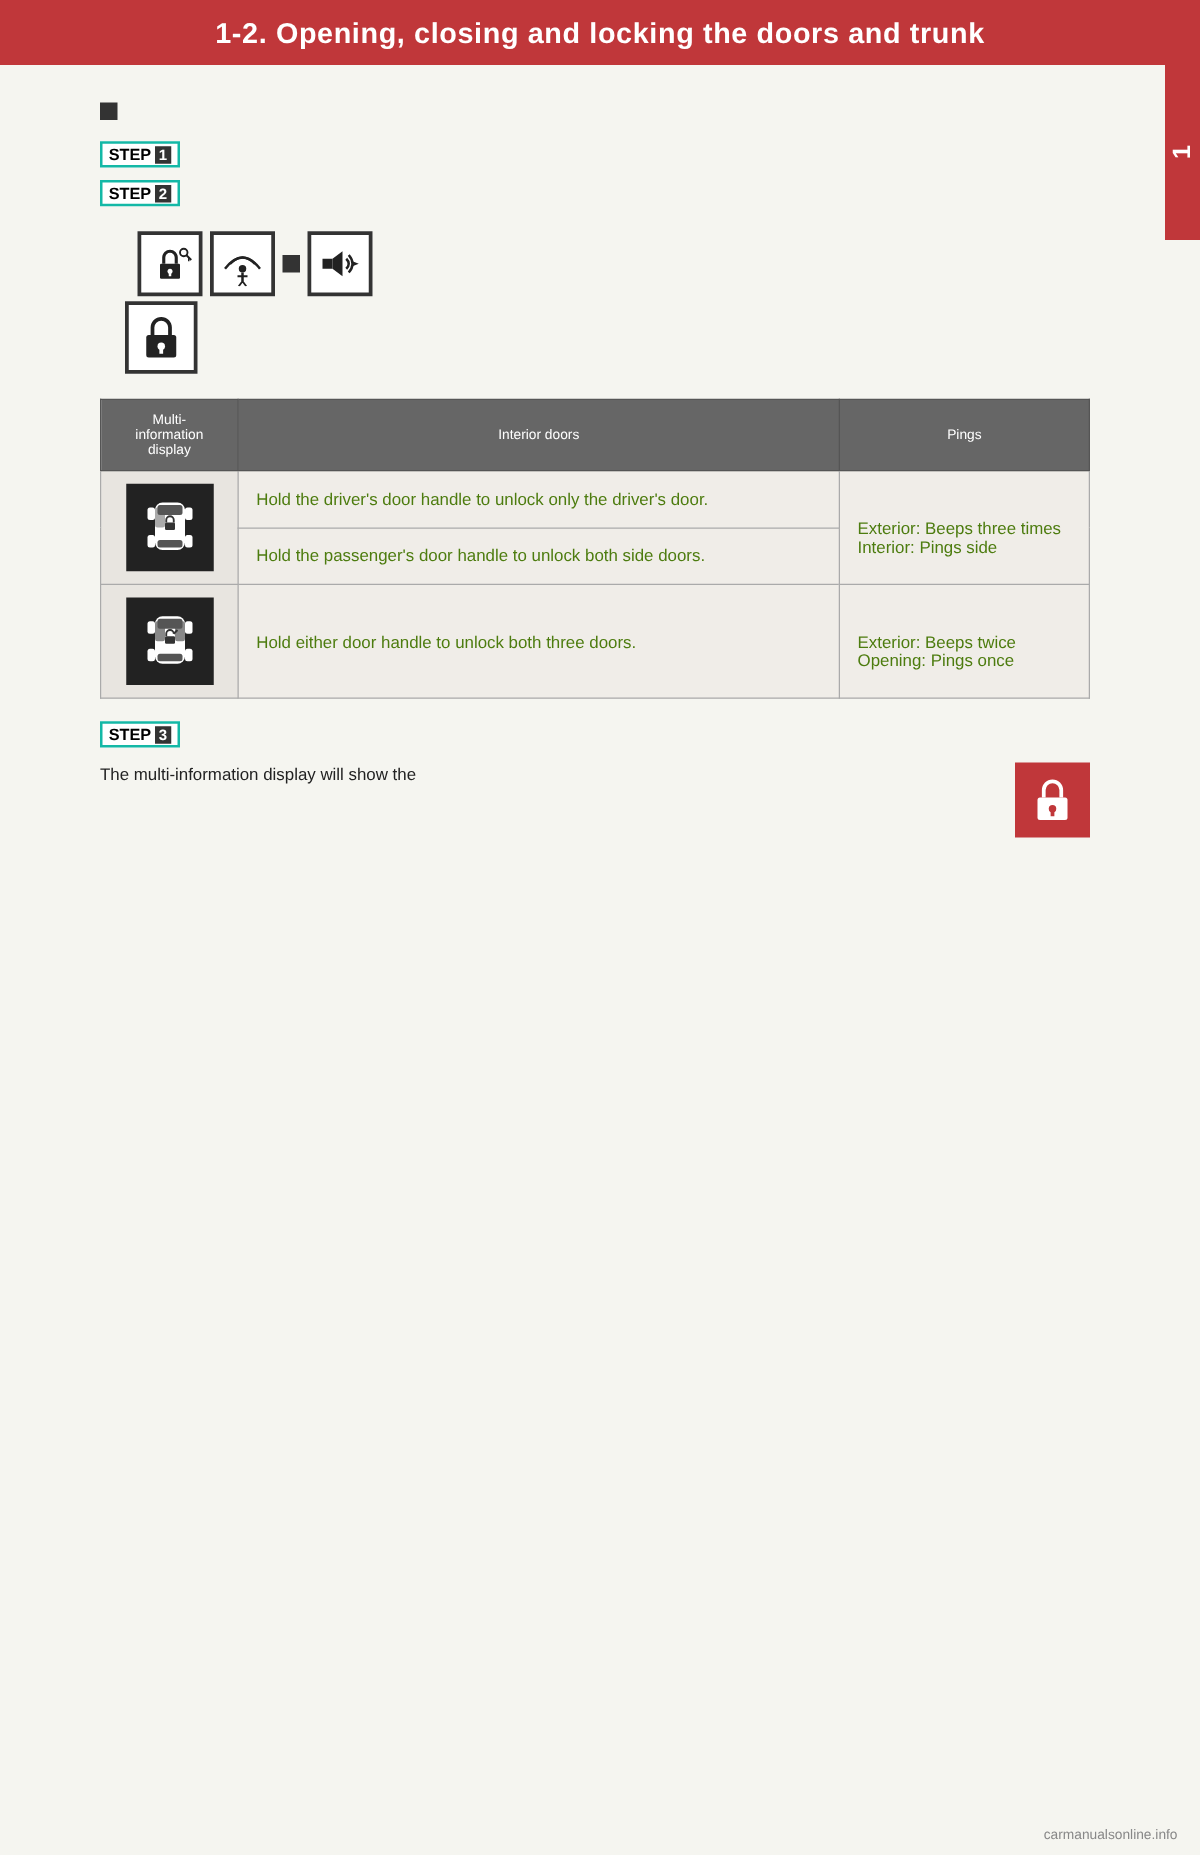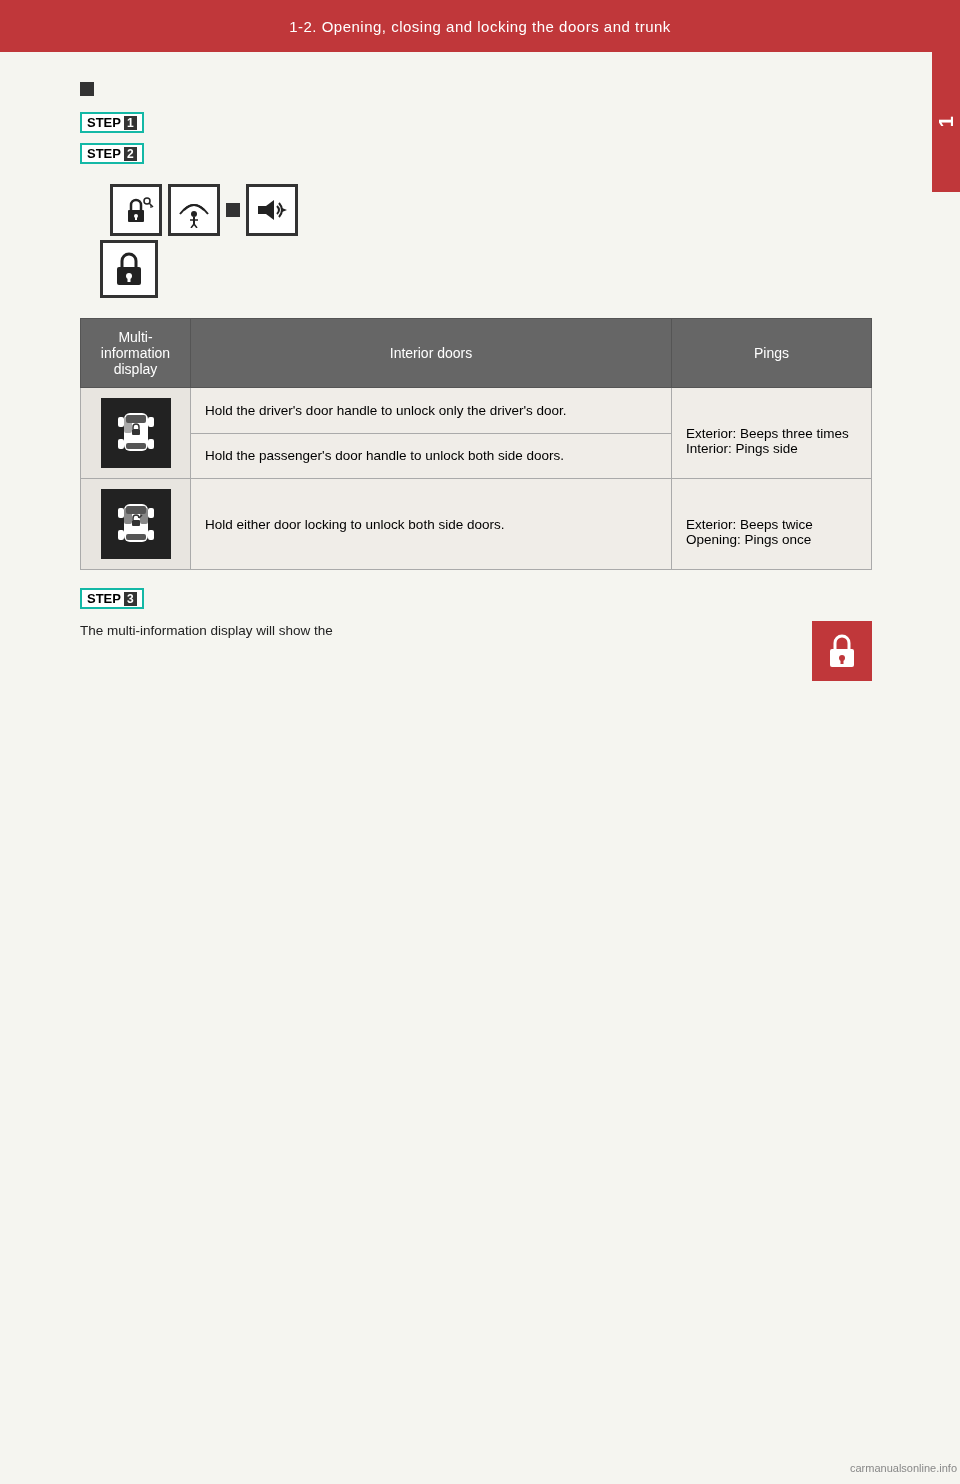--- a/index.html
+++ b/index.html
@@ -16,22 +16,22 @@
     .header-bar {
       background: #c0373a;
       width: 100%;
       height: 52px;
       display: flex;
       align-items: center;
       justify-content: center;
     }
     .header-title {
       color: white;
-      font-size: 15px;
-      font-weight: normal;
+      font-size: 23px;
+      font-weight: bold;
       letter-spacing: 0.5px;
     }
 
     
     .side-tab {
       position: absolute;
       right: 0;
       top: 52px;
       width: 28px;
       background: #c0373a;
@@ -116,30 +116,30 @@
       border-collapse: collapse;
       margin: 20px 0 18px 0;
       border: 1.5px solid #555;
     }
 
     .info-table th {
       background: #666;
       color: white;
       padding: 10px 14px;
       text-align: center;
-      font-size: 14px;
+      font-size: 11px;
       font-weight: normal;
       border: 1.5px solid #555;
     }
 
     .info-table td {
       background: #f0ede8;
       padding: 10px 14px;
       font-size: 13.5px;
-      color: #000000;
+      color: #4d7c0f;
       border: 1.5px solid #aaa;
       vertical-align: middle;
     }
 
     .info-table td.icon-cell {
       text-align: center;
       width: 110px;
       background: #e8e5e0;
       vertical-align: middle;
     }
@@ -179,21 +179,21 @@
       display: flex;
       align-items: center;
       justify-content: center;
       margin-left: 60px;
     }
 
     
     .watermark {
       position: fixed;
       bottom: 10px;
-      right: 3px;
+      right: 18px;
       font-size: 11px;
       color: #888;
       margin-left: 30px;
     }
 
     .sub-text {
       font-size: 13.5px;
       color: #222;
       line-height: 1.55;
       margin-bottom: 8px;
@@ -358,21 +358,21 @@
               <rect x="12" y="36" width="6" height="10" rx="2" fill="white"></rect>
               <rect x="42" y="36" width="6" height="10" rx="2" fill="white"></rect>
 
               <rect x="26" y="26" width="8" height="6" rx="1" fill="#333"></rect>
               <path d="M27 26v-2a3 3 0 0 1 6 0" stroke="#333" stroke-width="1.5" fill="none"></path>
               <path d="M33 24 L36 21" stroke="#333" stroke-width="1.5"></path>
             </svg>
           </div>
         </td>
         <td>
-          <span>Hold either door locking to unlock both side doors.</span>
+          <span>Hold either door handle to unlock both three doors.</span>
         </td>
         <td class="beep-cell" style="white-space:pre-line;">
           <span>Exterior: Beeps twice
 Opening: Pings once</span>
         </td>
       </tr>
     </tbody>
   </table>
 
   

